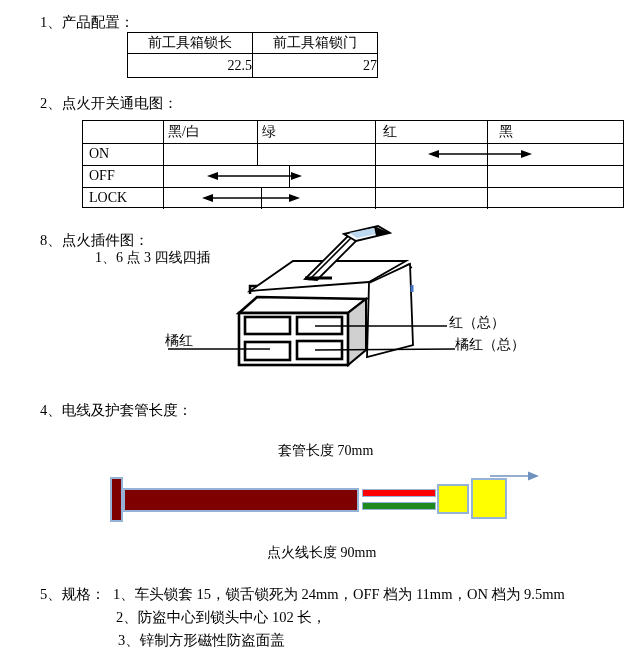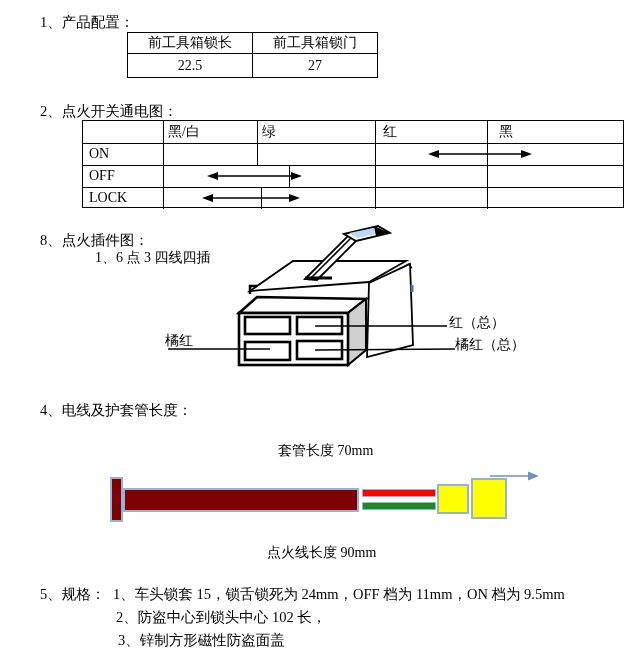--- a/index.html
+++ b/index.html
@@ -9,21 +9,21 @@
     font-family:"Liberation Serif","DejaVu Serif",serif;
     color:#000; font-size:14px; overflow:hidden;
   }
   .abs { position:absolute; white-space:nowrap; }
   .sec-title { font-size:14.5px; }
 
   
   .tbl1 { position:absolute; left:127px; top:32px; border-collapse:collapse; table-layout:fixed; }
   .tbl1 td { border:1px solid #000; width:125px; text-align:center; font-size:14px; }
   .tbl1 tr.hdr td { height:21px; }
-  .tbl1 tr.val td { height:24px; }
+  .tbl1 tr.val td { height:24px;text-align:right; }
 
   
   .ign { position:absolute; left:46px; top:120px; width:542px; height:88px; border:1px solid #000;margin-left:36px; }
   .ign .hline { position:absolute; left:0; width:100%; height:1px; background:#000; }
   .ign .vline { position:absolute; width:1px; background:#000; }
   .ign .cell-label { position:absolute; font-size:14px; line-height:22px; }
   .ign svg line { stroke:#000; stroke-width:1.6; }
   .ign svg polygon { fill:#000; }
 
   
@@ -52,21 +52,21 @@
       <td>前工具箱锁长</td>
       <td>前工具箱锁门</td>
     </tr>
     <tr class="val">
       <td>22.5</td>
       <td>27</td>
     </tr>
   </tbody>
     </table>
 
-  <div class="abs sec-title" style="left:40px;top:102px">2、点火开关通电图：</div>
+  <div class="abs sec-title" style="left:40px;top:94px">2、点火开关通电图：</div>
 
   <div class="ign">
 
     <div class="hline" style="top:22px"></div>
     <div class="hline" style="top:44px"></div>
     <div class="hline" style="top:66px"></div>
 
     <div class="vline" style="left:80px;top:0;height:88px"></div>
     <div class="vline" style="left:174px;top:0;height:44px"></div>
     <div class="vline" style="left:206px;top:44px;height:22px"></div>

